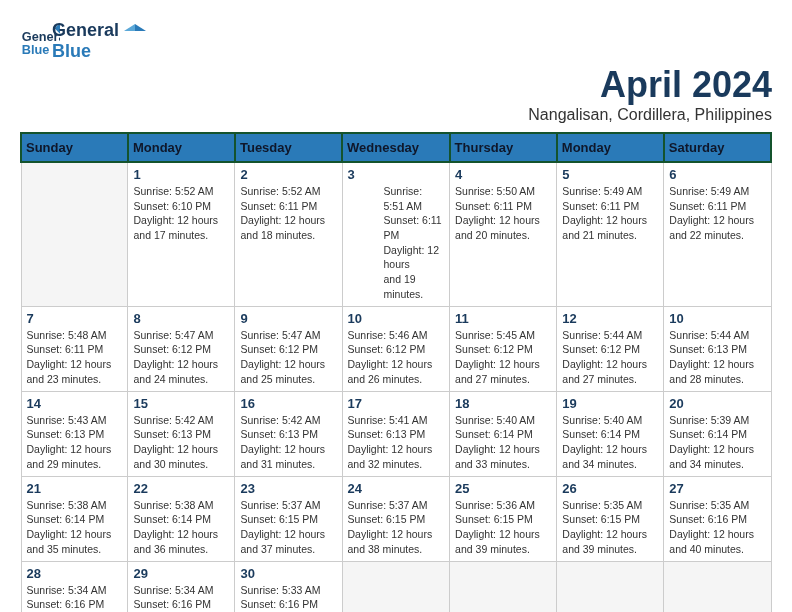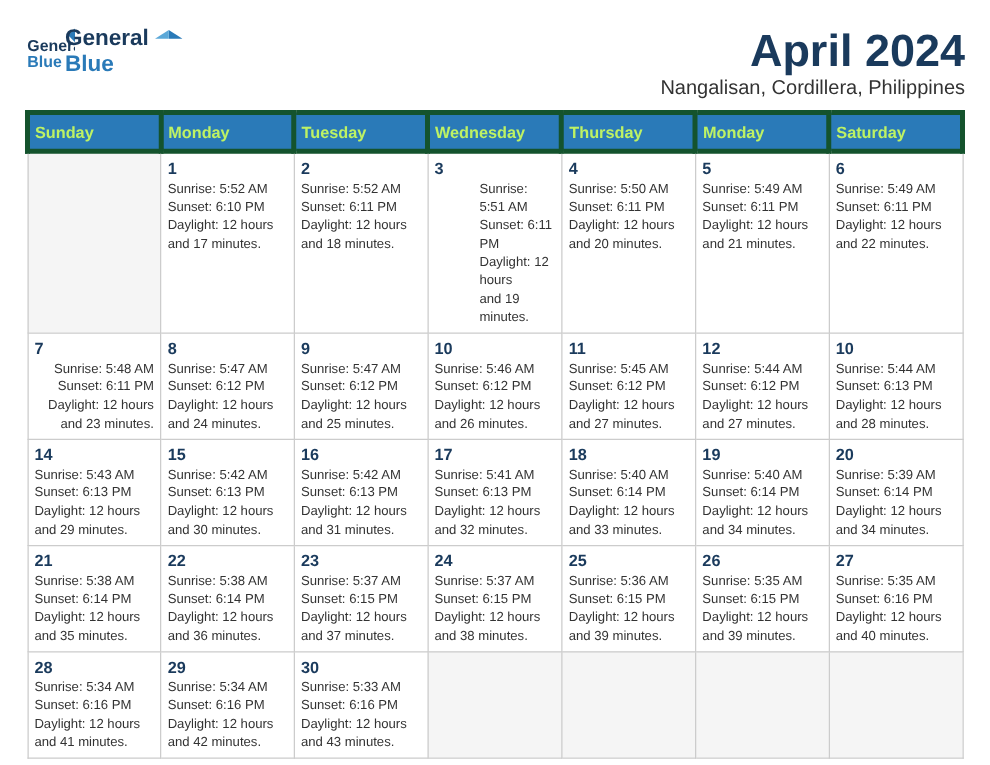--- a/index.html
+++ b/index.html
@@ -11,45 +11,46 @@
       padding: 20px;
     }
     .header-area {
       display: flex;
       justify-content: space-between;
       align-items: flex-start;
       margin-bottom: 8px;
     }
     .title-area {
       text-align: right;
+      margin-top: 44px;
     }
     .month-title {
       font-size: 36px;
       font-weight: bold;
       color: #1a3a5c;
     }
     .location-title {
       font-size: 16px;
       color: #333;
       font-weight: normal;
       text-align: center;
     }
     .calendar-table {
       width: 100%;
       border-collapse: collapse;
       font-size: 11px;
     }
     .calendar-table thead tr th {
       background-color: #2a7ab8;
-      color: #bef264;
+      color: #0f172a;
       padding: 6px 4px;
       text-align: left;
       font-size: 13px;
       font-weight: bold;
-      border: 4px solid #14532d;
+      border: 2px solid #14532d;
     }
     .calendar-table tbody tr td {
       border: 1px solid #ccc;
       vertical-align: top;
       padding: 4px 5px;
       width: 108px;
       min-height: 80px;
       height: 85px;
       background: #fff;
     }
@@ -161,21 +162,21 @@
           <div class="day-number">6</div>
           <div class="day-info" style="white-space: pre-line;">Sunrise: 5:49 AM
 Sunset: 6:11 PM
 Daylight: 12 hours
 and 22 minutes.</div>
         </td>
       </tr>
       <tr>
         <td>
           <div class="day-number">7</div>
-          <div class="day-info" style="white-space: pre-line; text-align: right;">Sunrise: 5:48 AM
+          <div class="day-info" style="white-space: pre-line;">Sunrise: 5:48 AM
 Sunset: 6:11 PM
 Daylight: 12 hours
 and 23 minutes.</div>
         </td>
         <td>
           <div class="day-number">8</div>
           <div class="day-info" style="white-space: pre-line;">Sunrise: 5:47 AM
 Sunset: 6:12 PM
 Daylight: 12 hours
 and 24 minutes.</div>

